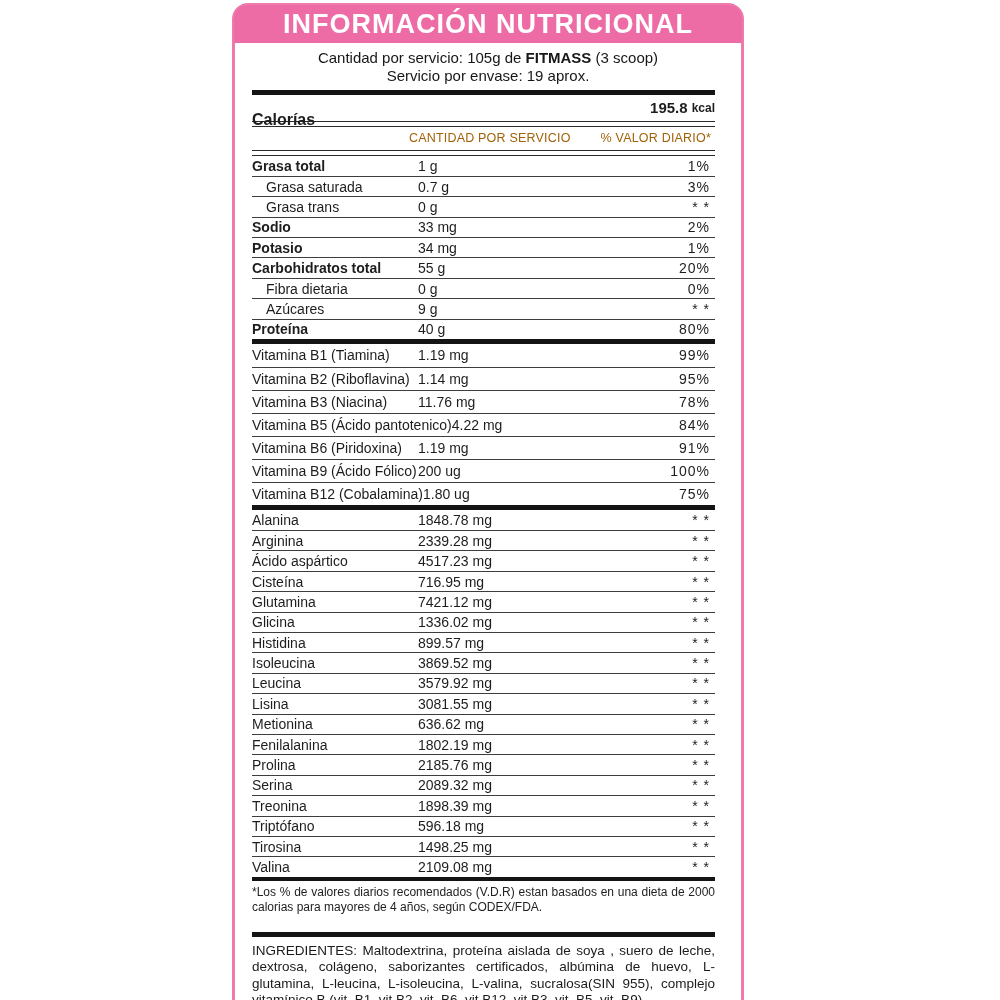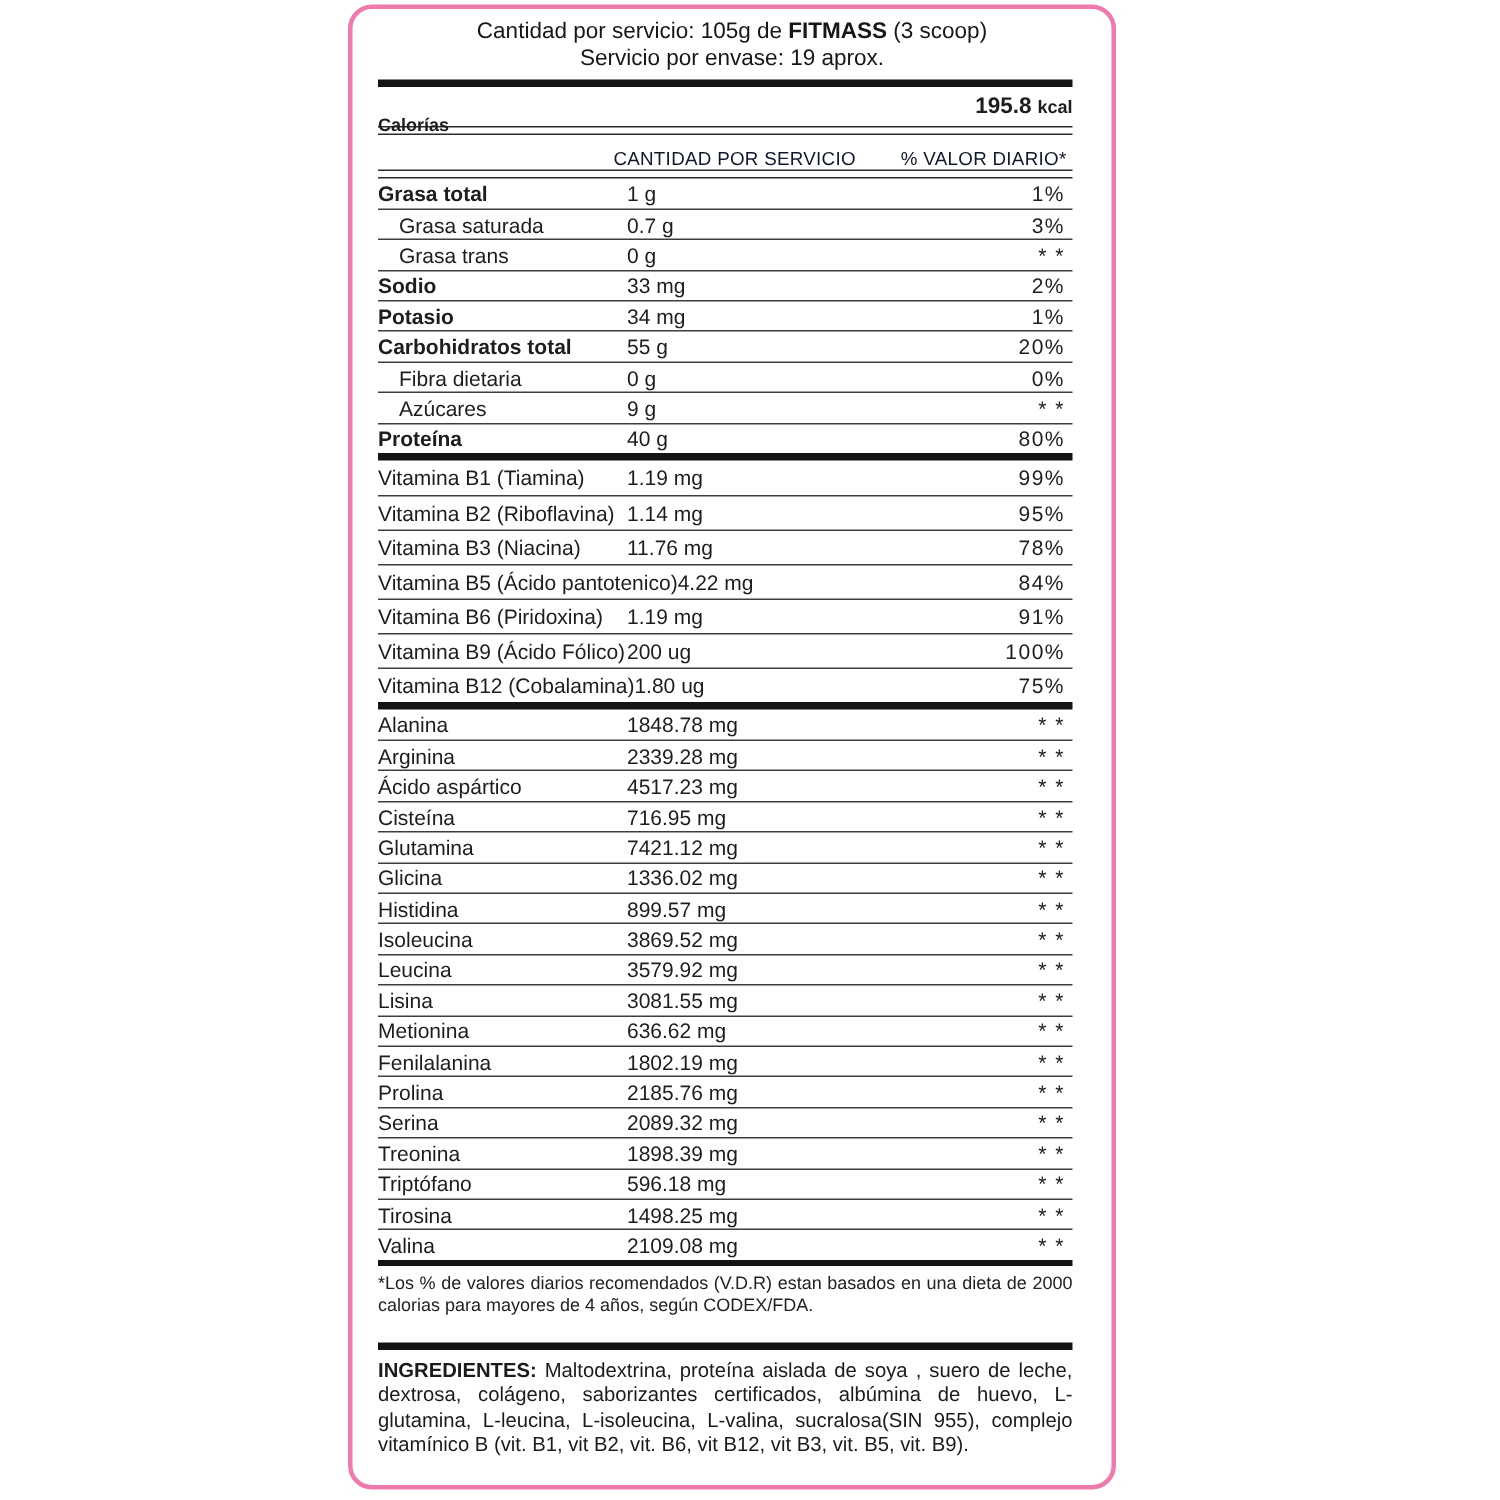--- a/index.html
+++ b/index.html
@@ -24,27 +24,27 @@
   .subwrap { margin-top:6px; text-align:center; line-height:18px; font-size:15px; color:#171717; }
   .subwrap .b { font-weight:bold; }
 
   .content { margin:0 26px 0 17px; }
 
   .bar   { height:4.5px; background:#141414; }
   .bar.mt{ margin-top:5px; }
   .dbl   { height:6px; border-top:1.6px solid #2a2a2a; border-bottom:1.6px solid #2a2a2a; }
 
   .cal-row { height:26px; display:flex; align-items:center; }
-  .cal-label { font-weight:bold; font-size:12px; flex:1;margin-top:24px; }
+  .cal-label { font-weight:bold; font-size:16px; flex:1;margin-top:24px; }
   .cal-value { font-weight:bold; font-size:15px; }
   .cal-unit  { font-weight:bold; font-size:12px; margin-left:4px; }
 
   .hdr-row {
-    height:23px; display:flex; align-items:flex-end; justify-content:flex-end;
-    font-size:12.5px; color:#0f172a; letter-spacing:0.2px;
+    height:23px; display:flex; align-items:center; justify-content:flex-end;
+    font-size:12.5px; color:#a16207; letter-spacing:0.2px;
   }
   .hdr-amount { margin-right:30px; }
   .hdr-dv { padding-right:4px; }
 
   .tbl .row { display:flex; align-items:center; height:20.4px; font-size:14px; }
   .tbl .row + .row { border-top:1px solid #3d3d3d; }
   .tbl.vitamins .row { height:23.1px; }
   .c-name   { flex:1; white-space:nowrap; }
   .c-name.bold { font-weight:bold; }
   .c-name.indent { padding-left:14px; }
@@ -52,28 +52,31 @@
   .c-dv     { width:147px; text-align:right; padding-right:5px; white-space:nowrap; letter-spacing:1px; }
 
   .foot {
     padding:4px 0 18px 0; font-size:12px; line-height:14.5px;
     text-align:justify; color:#222;
   }
   .ingr {
     padding:6px 0 8px 0; font-size:13.5px; line-height:16.5px;
     text-align:justify; color:#1b1b1b;
   }
-  .ingr .b { font-weight:bold; }
+  .ingr .b { font-weight:normal; }
 </style>
 </head>
 <body>
 
 <div class="canvas">
   <div class="card">
 
+    <div class="band">
+      <span class="title">INFORMACIÓN NUTRICIONAL</span>
+    </div>
 
     <div class="subwrap">
       <div><span>Cantidad por servicio: 105g de </span><span class="b">FITMASS</span><span> (3 scoop)</span></div>
       <div>Servicio por envase: 19 aprox.</div>
     </div>
 
     <div class="content">
 
       <div class="bar mt"></div>
 

